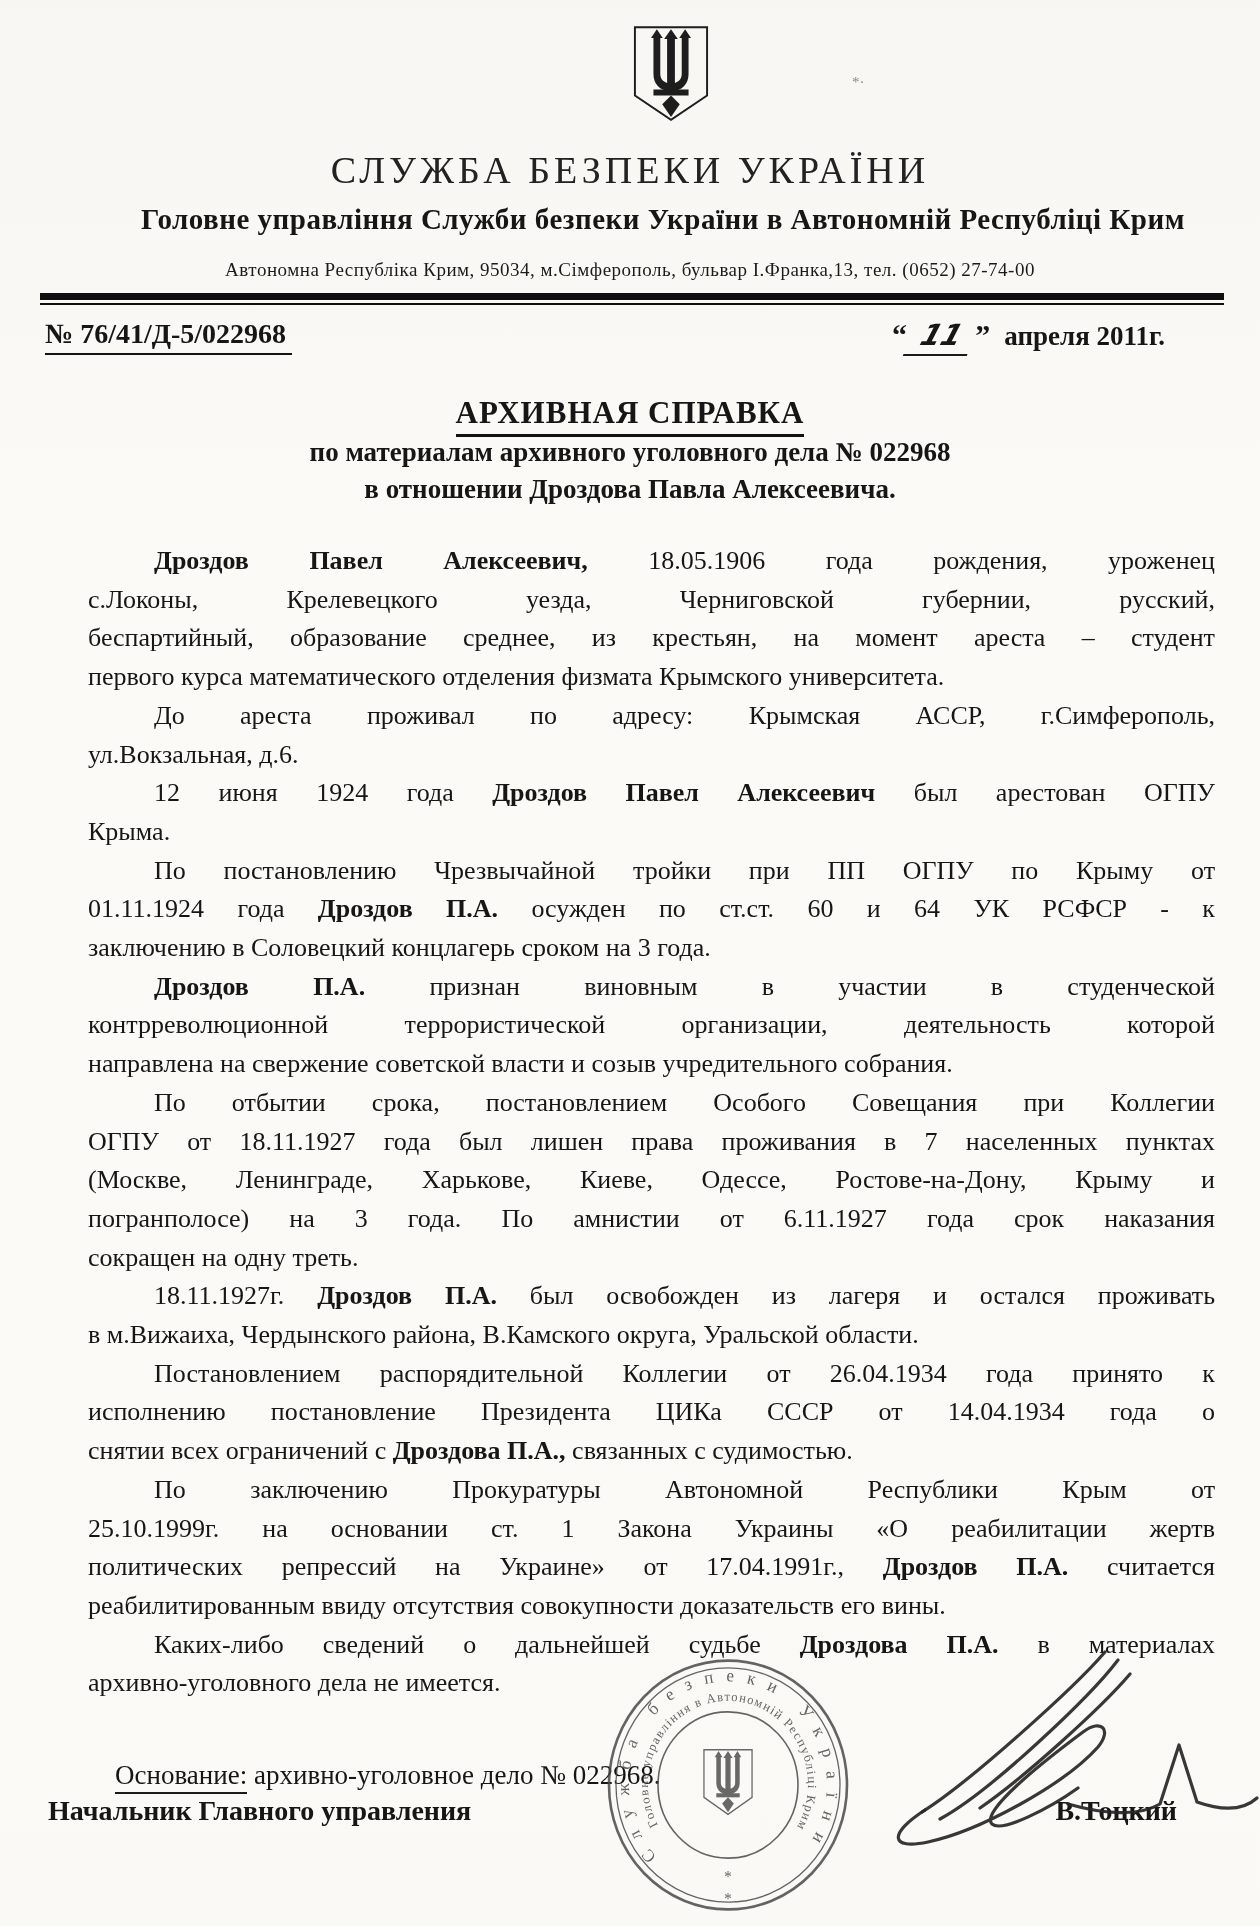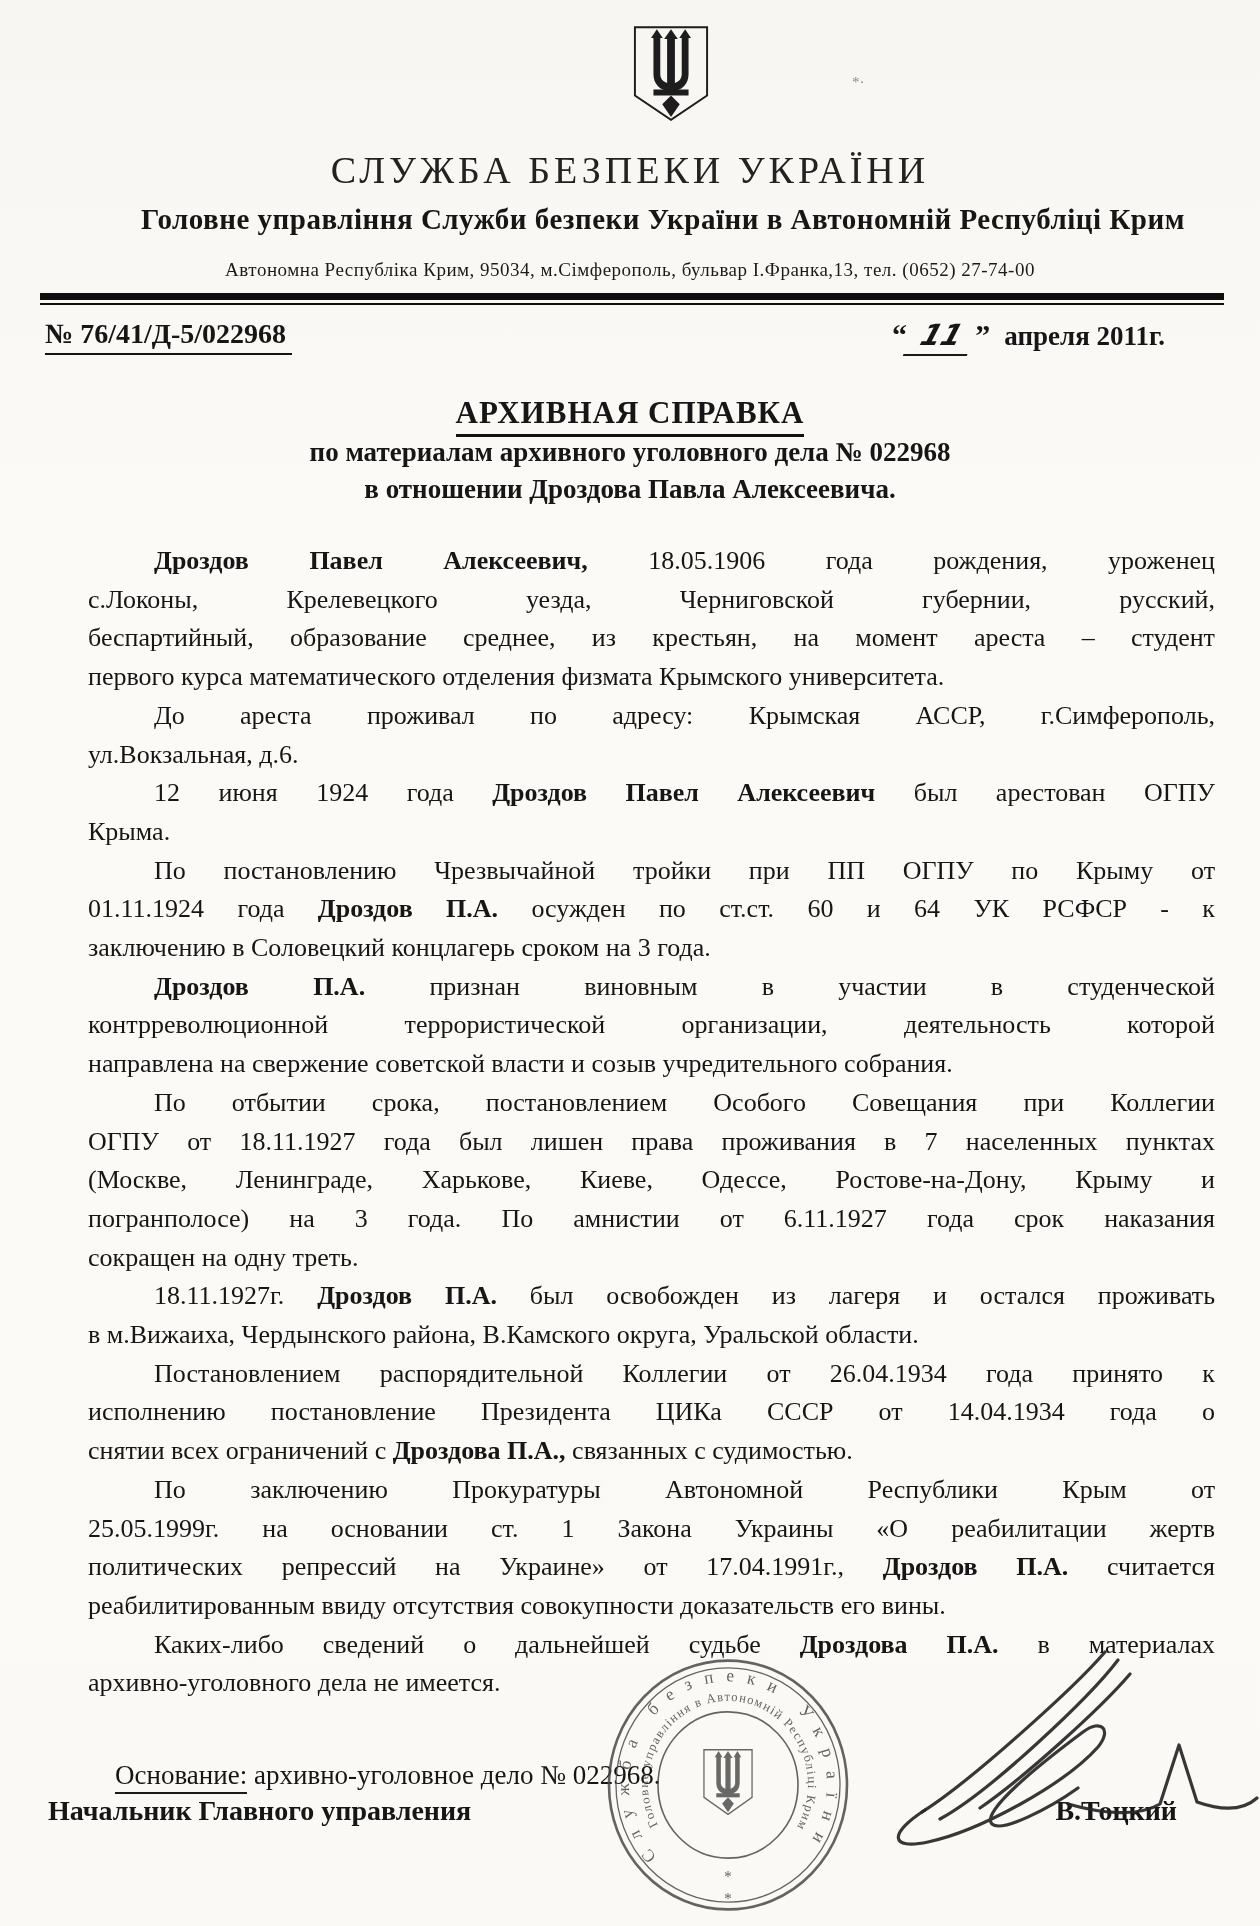--- a/index.html
+++ b/index.html
@@ -125,21 +125,21 @@
       <div class="line first"><span>18.11.1927г. </span><span class="b">Дроздов П.А.</span><span> был освобожден из лагеря и остался проживать</span></div>
       <div class="line last"><span>в м.Вижаиха, Чердынского района, В.Камского округа, Уральской области.</span></div>
     </div>
     <div>
       <div class="line first"><span>Постановлением распорядительной Коллегии от 26.04.1934 года принято к</span></div>
       <div class="line"><span>исполнению постановление Президента ЦИКа СССР от 14.04.1934 года о</span></div>
       <div class="line last"><span>снятии всех ограничений с </span><span class="b">Дроздова П.А.,</span><span> связанных с судимостью.</span></div>
     </div>
     <div>
       <div class="line first"><span>По заключению Прокуратуры Автономной Республики Крым от</span></div>
-      <div class="line"><span>25.05.1999г. на основании ст. 1 Закона Украины «О реабилитации жертв</span></div>
+      <div class="line"><span>25.10.1999г. на основании ст. 1 Закона Украины «О реабилитации жертв</span></div>
       <div class="line"><span>политических репрессий на Украине» от 17.04.1991г., </span><span class="b">Дроздов П.А.</span><span> считается</span></div>
       <div class="line last"><span>реабилитированным ввиду отсутствия совокупности доказательств его вины.</span></div>
     </div>
     <div>
       <div class="line first"><span>Каких-либо сведений о дальнейшей судьбе </span><span class="b">Дроздова П.А.</span><span> в материалах</span></div>
       <div class="line last"><span>архивно-уголовного дела не имеется.</span></div>
     </div>
   </main>
 
 <div class="abs basis">

